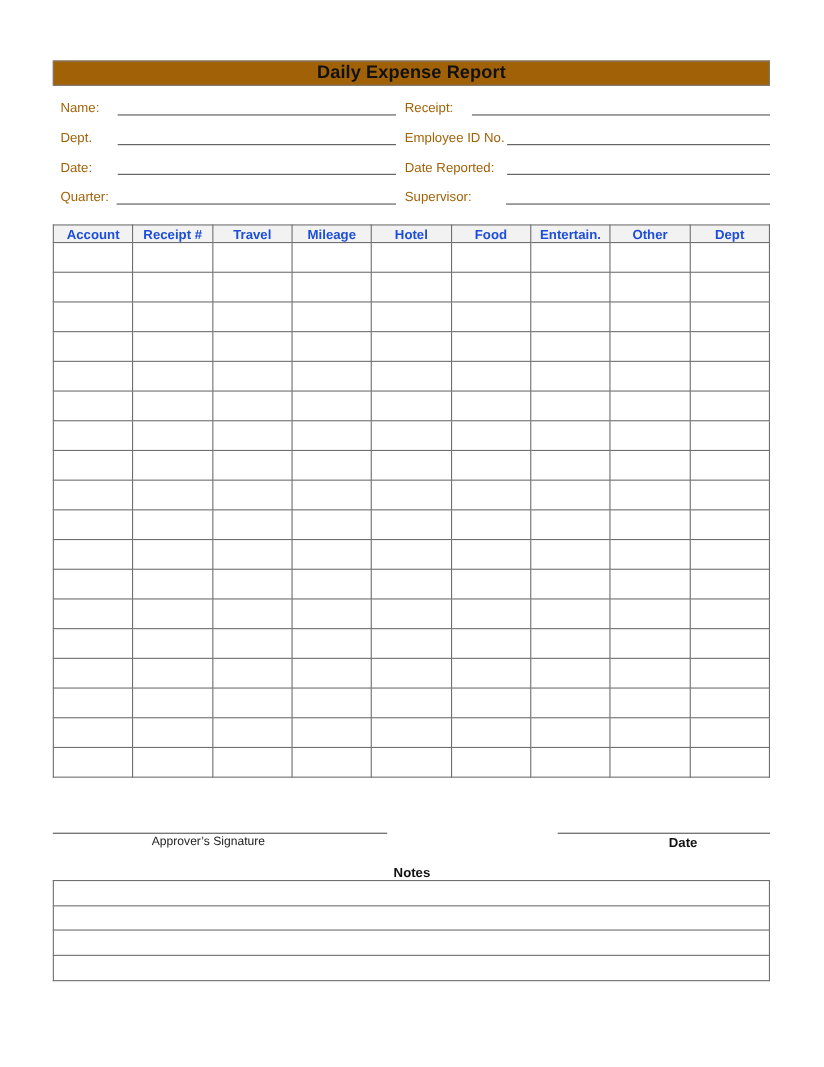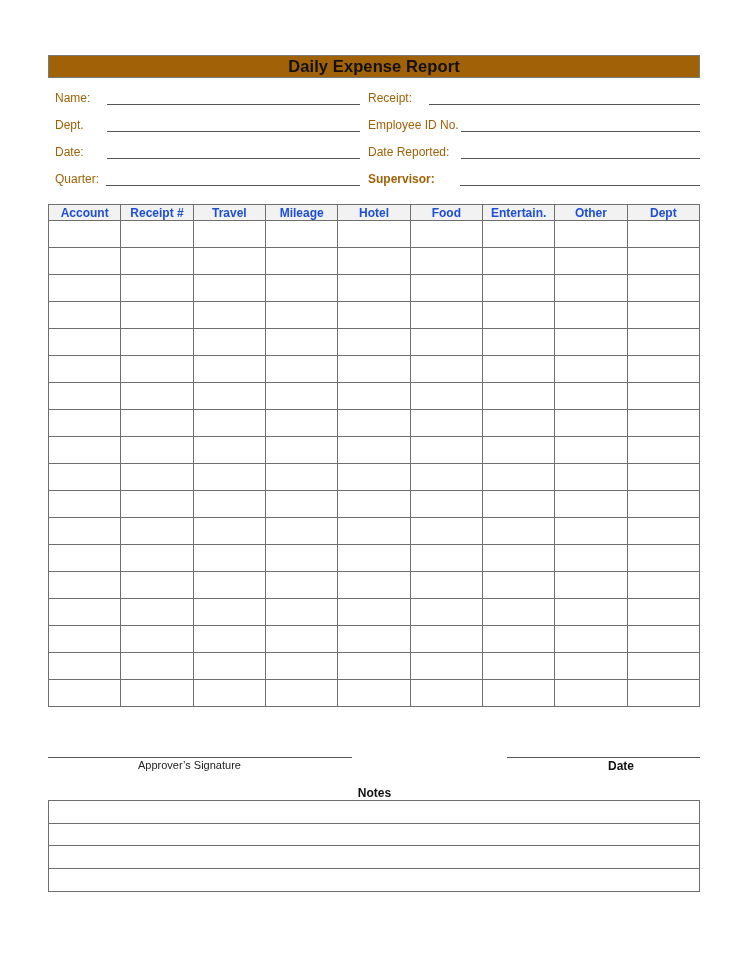--- a/index.html
+++ b/index.html
@@ -55,21 +55,21 @@
 
   <span class="field-label" style="left:368px; top:91px;">Receipt:</span>
   <div class="field-line" style="left:429px; top:104px; width:271px;"></div>
 
   <span class="field-label" style="left:368px; top:118px;">Employee ID No.</span>
   <div class="field-line" style="left:461px; top:131px; width:239px;"></div>
 
   <span class="field-label" style="left:368px; top:145px;">Date Reported:</span>
   <div class="field-line" style="left:461px; top:158px; width:239px;"></div>
 
-  <span class="field-label" style="left:368px; top:172px;font-weight:bold;">Supervisor:</span>
+  <span class="field-label" style="left:368px; top:172px;">Supervisor:</span>
   <div class="field-line" style="left:460px; top:185px; width:240px;"></div>
 
   <table class="expense-table">
     <thead>
       <tr id="thead-row">
           <th>Account</th>
           <th>Receipt #</th>
           <th>Travel</th>
           <th>Mileage</th>
           <th>Hotel</th>

